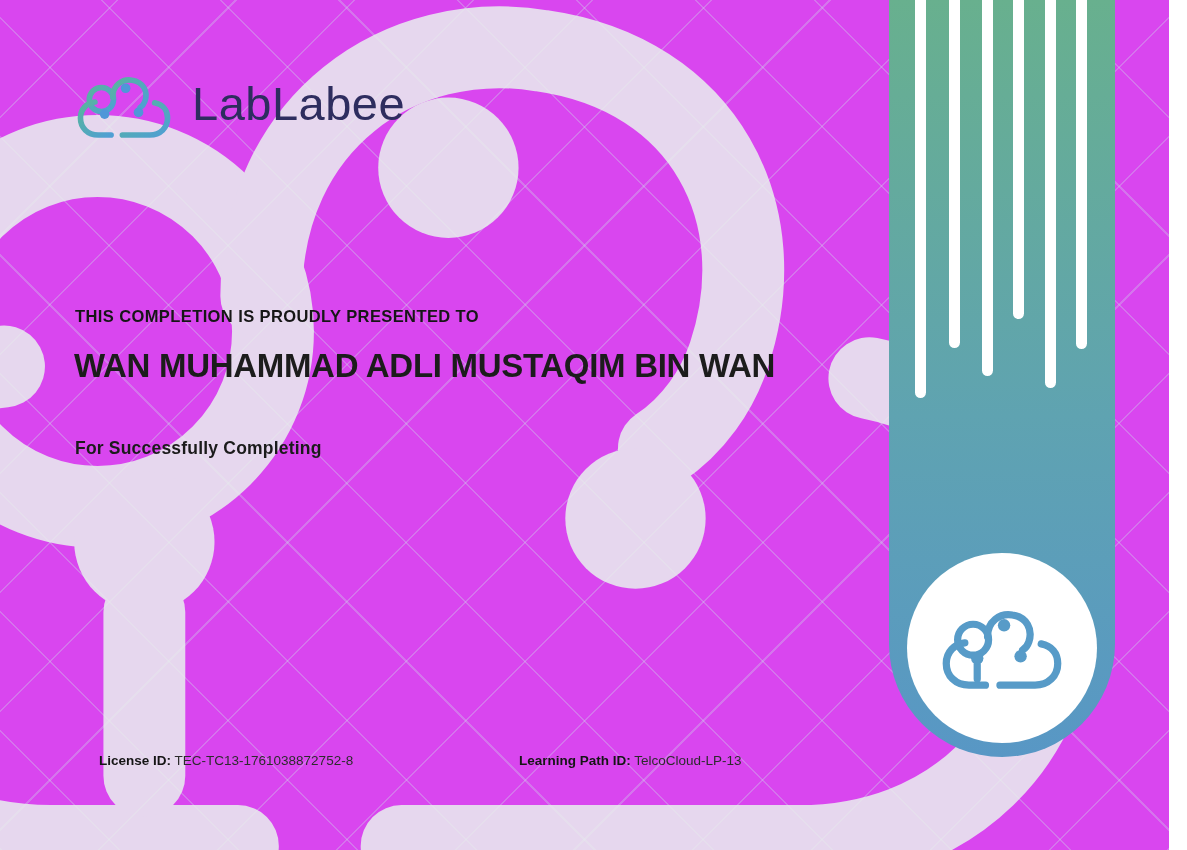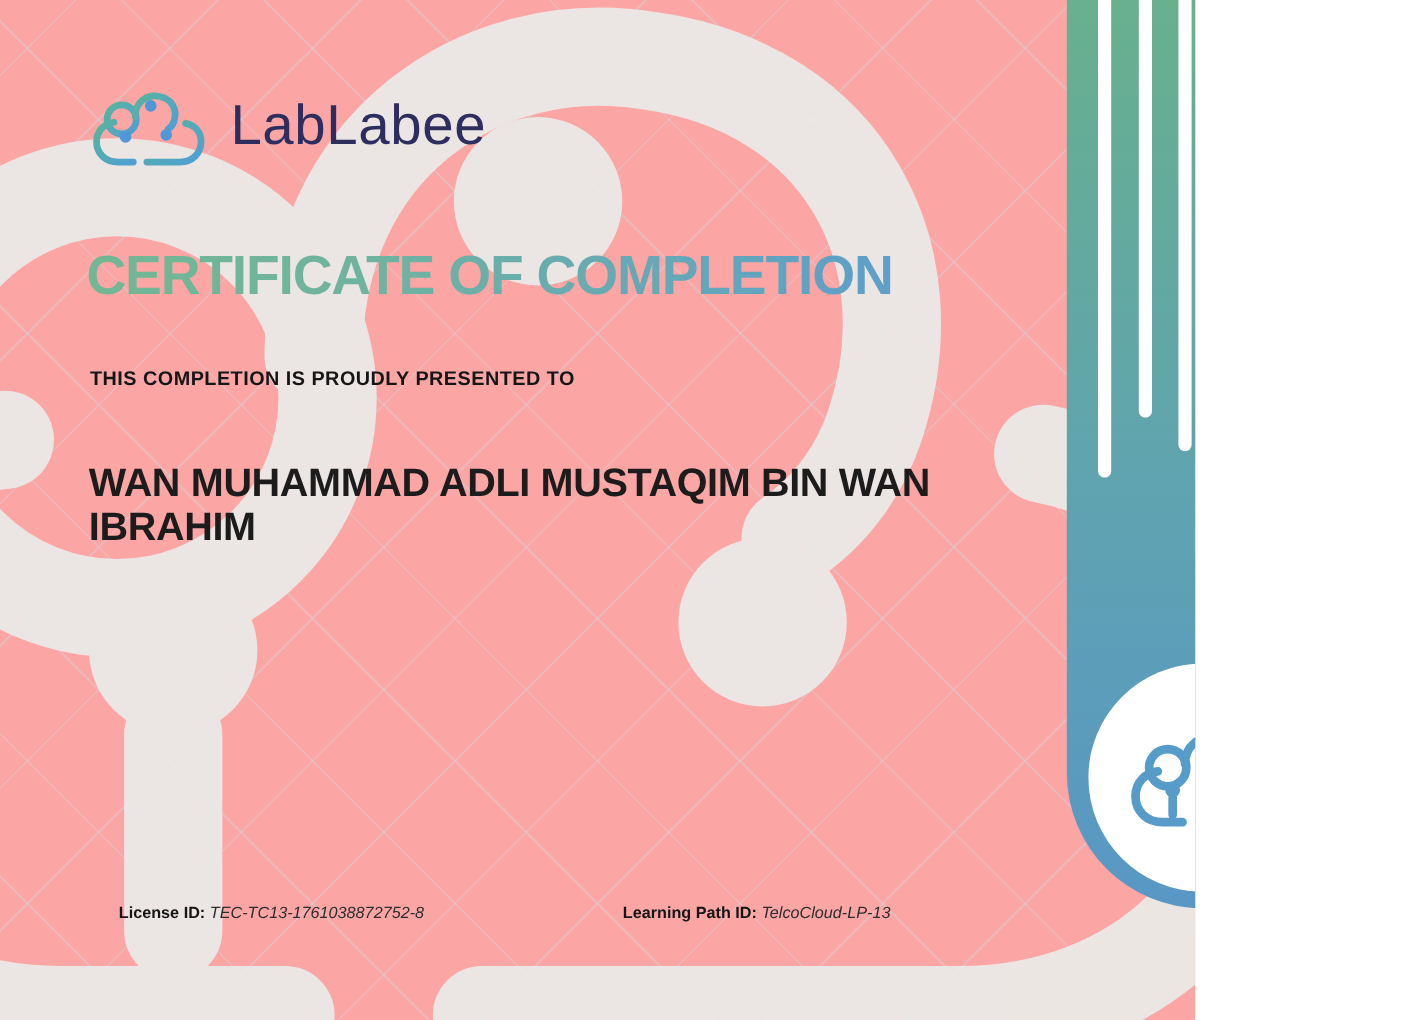--- a/index.html
+++ b/index.html
@@ -1,20 +1,20 @@
 <!DOCTYPE html>
 <html><head>
 <meta charset="utf-8">
 <style>
   html,body{margin:0;padding:0;background:#ffffff;}
   .page{
     position:relative;
-    width:996px;height:850px;
+    width:1169px;height:850px;
     overflow:hidden;
-    background:#fca5a5;
+    background:#d946ef;
     font-family:"Liberation Sans","DejaVu Sans",sans-serif;
     color:#1d1d1f;
   }
   
   .lattice{
     position:absolute;inset:0;
     background-image:
       repeating-linear-gradient(45deg, rgba(204,222,231,.30) 0 1.5px, transparent 1.5px 84px),
       repeating-linear-gradient(-45deg, rgba(204,222,231,.30) 0 1.5px, transparent 1.5px 84px);
     z-index:0;
@@ -43,21 +43,21 @@
     white-space:nowrap;
   }
 
   
   .presented{
     position:absolute;left:75px;top:307px;
     font-size:16.5px;font-weight:700;letter-spacing:.4px;color:#161616;
   }
   .recipient{
     position:absolute;left:74px;top:347px;width:810px;
-    font-size:33px;font-weight:700;letter-spacing:-.3px;line-height:37px;color:#1c1c1c;margin-top:36px;
+    font-size:33px;font-weight:700;letter-spacing:-.3px;line-height:37px;color:#1c1c1c;
   }
   .recipient span{display:block;}
   .completing{
     position:absolute;left:75px;top:438px;
     font-size:17.5px;font-weight:700;color:#1b1b1b;letter-spacing:.2px;
   }
   .course{
     position:absolute;left:75px;top:477px;
     font-size:20.5px;font-weight:700;color:#141414;letter-spacing:.1px;
   }
@@ -72,21 +72,21 @@
   
   .date-block{position:absolute;left:375px;top:632px;width:183px;text-align:center;}
   .date-value{font-size:15.5px;font-weight:700;color:#141414;letter-spacing:.2px;}
   .date-line{border:none;border-top:1.6px solid #222;margin:10px 0 11px 0;}
   .date-label{font-size:14.5px;color:#222;}
 
   
   .footer-license{position:absolute;left:75px;top:753px;font-size:13.5px;color:#222;}
   .footer-path{position:absolute;left:495px;top:753px;font-size:13.5px;color:#222;}
   .id-label{font-weight:700;color:#151515;padding-left:24px;}
-  .id-value{font-weight:400;color:#2c2c2c;font-style:italic;}
+  .id-value{font-weight:400;color:#2c2c2c;}
 
   
   .banner{
     position:absolute;left:889px;top:0;width:226px;height:757px;
     background:linear-gradient(180deg,#68b08e 0%,#5fa3b1 55%,#5897c5 100%);
     border-radius:0 0 113px 113px;
     z-index:2;
   }
   .stripe{
     position:absolute;top:0;width:11px;background:#ffffff;
@@ -171,29 +171,28 @@
         </g>
         <g fill="#4f97d8">
           <circle cx="64" cy="22" r="6"></circle>
           <circle cx="38" cy="54" r="6"></circle>
           <circle cx="80" cy="52" r="6"></circle>
         </g>
       </svg>
       <div class="brand-name">LabLabee</div>
     </div>
 
-    <h1 class="cert-title">CERTIFICATE OF COMPLETION</h1>
 
     <div class="presented">THIS COMPLETION IS PROUDLY PRESENTED TO</div>
 
     <div class="recipient">
       <span>WAN MUHAMMAD ADLI MUSTAQIM BIN WAN</span>
-      <span>IBRAHIM</span>
-    </div>
-
+    </div>
+
+    <div class="completing">For Successfully Completing</div>
 
 
 
     <div class="footer-license">
       <span class="id-label">License ID:</span><span class="id-value"> TEC-TC13-1761038872752-8</span>
     </div>
     <div class="footer-path">
       <span class="id-label">Learning Path ID:</span><span class="id-value"> TelcoCloud-LP-13</span>
     </div>
 

